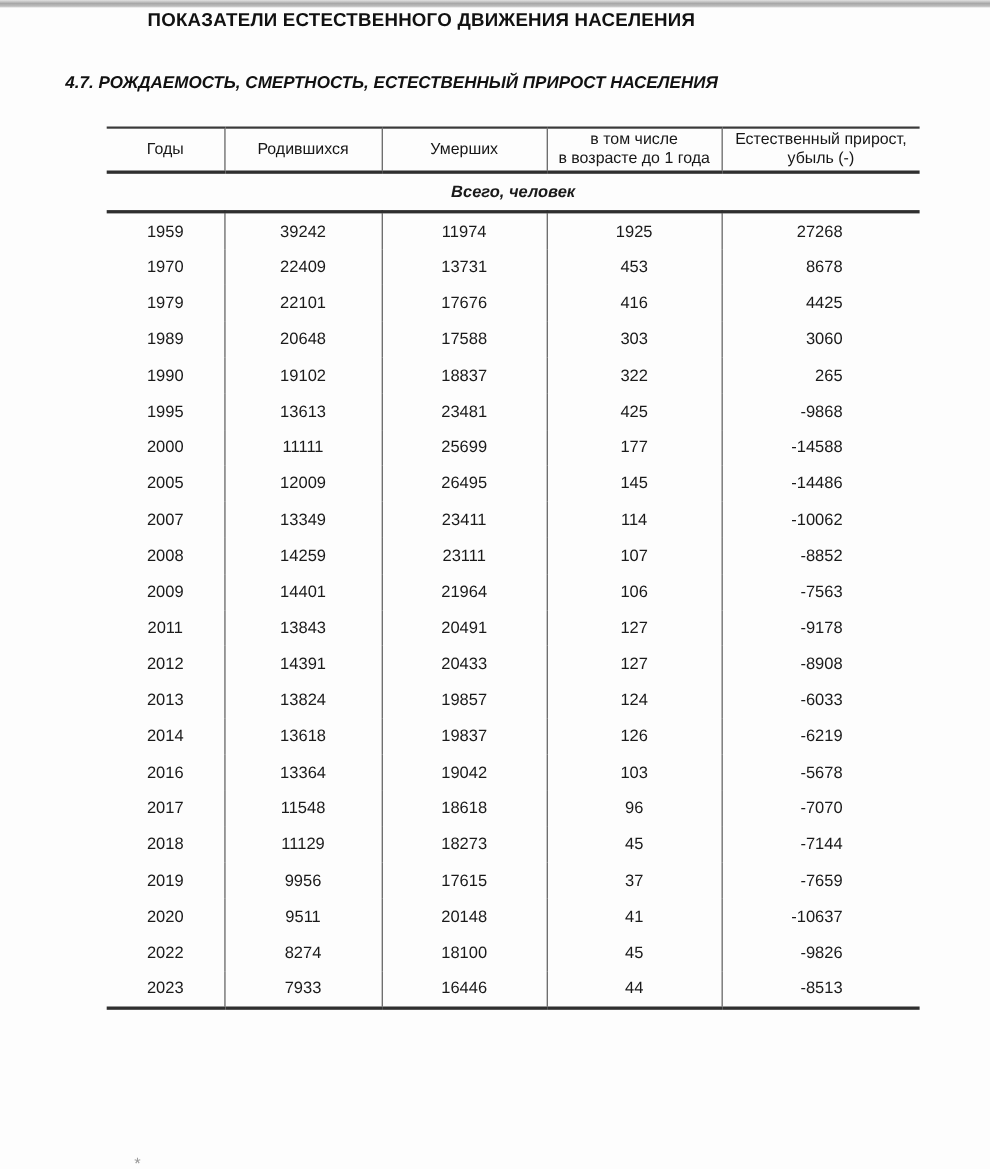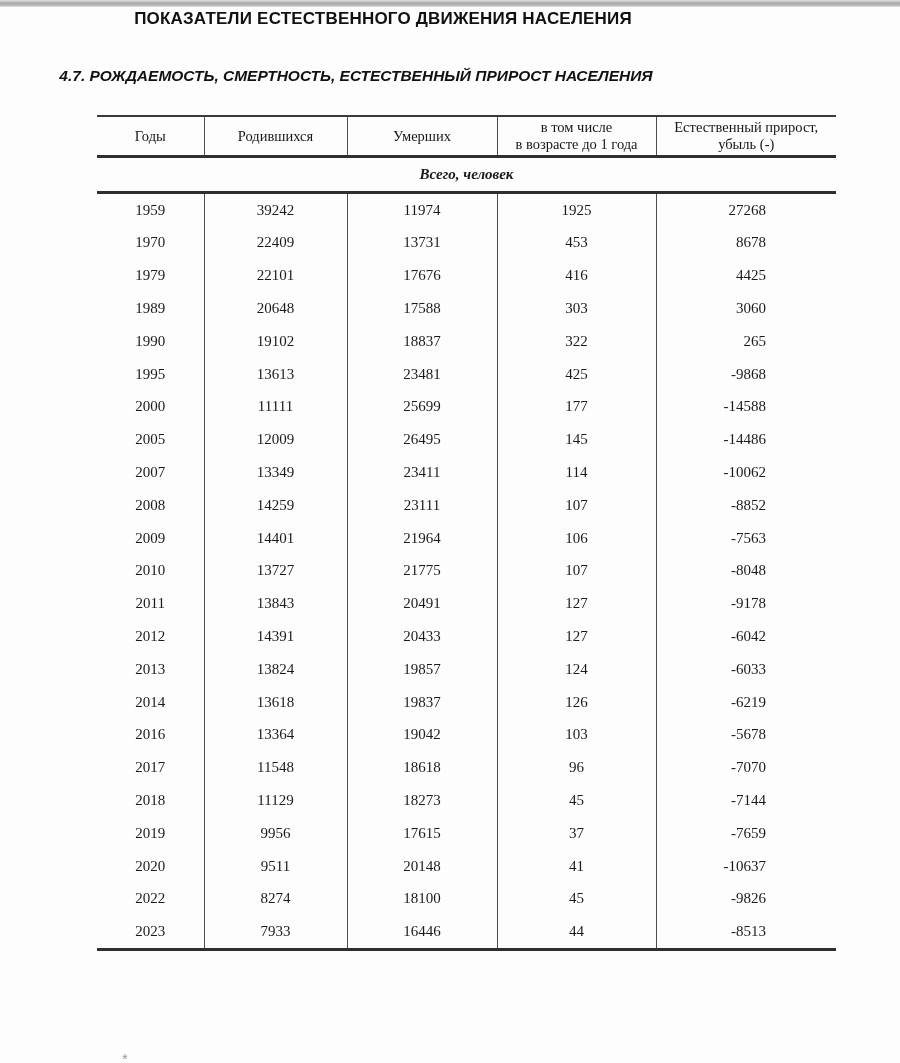--- a/index.html
+++ b/index.html
@@ -43,21 +43,20 @@
     font-style: italic;
     color: #111111;
   }
   #stat-table {
     position: absolute;
     top: 115px;
     left: 97px;
     width: 739px;
     border-collapse: collapse;
     table-layout: fixed;
-    font-family: Liberation Serif, serif;
   }
   #stat-table col.w0 { width: 107px; }
   #stat-table col.w1 { width: 143px; }
   #stat-table col.w2 { width: 150px; }
   #stat-table col.w3 { width: 159px; }
   #stat-table col.w4 { width: 180px; }
 
   #stat-table th {
     height: 36px;
     padding: 1px 4px;
@@ -215,39 +214,32 @@
           <td class="c4">-8852</td>
         </tr>
         <tr>
           <td class="c0">2009</td>
           <td class="c1">14401</td>
           <td class="c2">21964</td>
           <td class="c3">106</td>
           <td class="c4">-7563</td>
         </tr>
         <tr>
-          <td class="c0">2010</td>
-          <td class="c1">13727</td>
-          <td class="c2">21775</td>
-          <td class="c3">107</td>
-          <td class="c4">-8048</td>
-        </tr>
-        <tr>
           <td class="c0">2011</td>
           <td class="c1">13843</td>
           <td class="c2">20491</td>
           <td class="c3">127</td>
           <td class="c4">-9178</td>
         </tr>
         <tr>
           <td class="c0">2012</td>
           <td class="c1">14391</td>
           <td class="c2">20433</td>
           <td class="c3">127</td>
-          <td class="c4">-6042</td>
+          <td class="c4">-8908</td>
         </tr>
         <tr>
           <td class="c0">2013</td>
           <td class="c1">13824</td>
           <td class="c2">19857</td>
           <td class="c3">124</td>
           <td class="c4">-6033</td>
         </tr>
         <tr>
           <td class="c0">2014</td>

